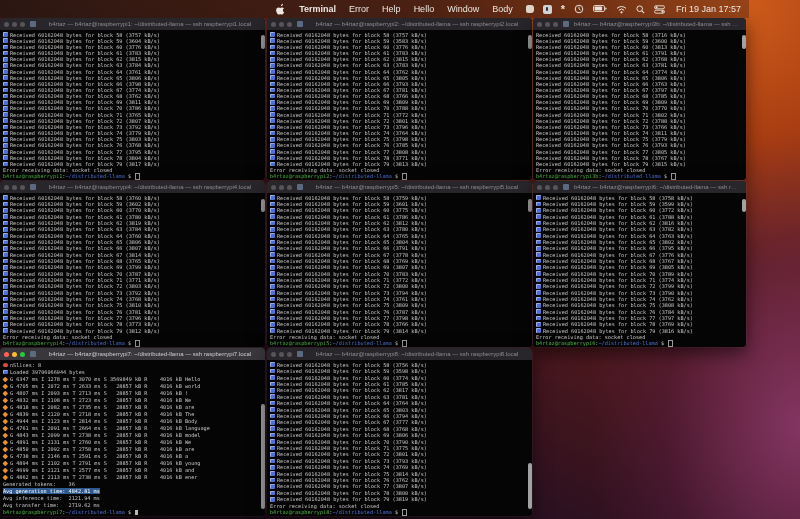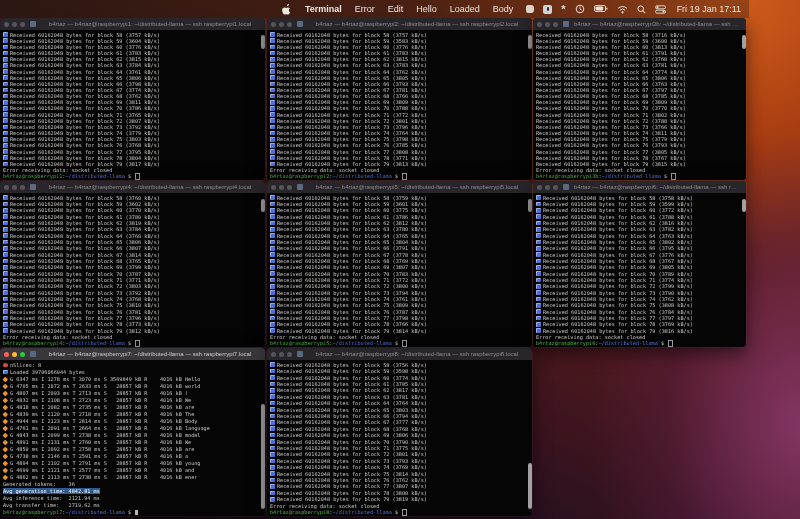--- a/index.html
+++ b/index.html
@@ -67,21 +67,21 @@
   <div id="wallpaper"></div>
 
   <div id="menubar">
     <div class="mb-left">
       <span class="apple">
         <svg width="10" height="12" viewBox="0 0 14 17">
           <path fill="#ece6e0" d="M11.6 12.6c-.3.7-.6 1.3-1 1.9-.6.9-1.3 1.9-2.3 1.9-.9 0-1.2-.6-2.3-.6s-1.4.6-2.3.6c-1 0-1.7-1-2.3-1.9C.1 12.5-.5 9.8.8 7.9c.6-.9 1.7-1.5 2.8-1.5 1 0 1.7.6 2.5.6.8 0 1.3-.6 2.5-.6.9 0 1.9.5 2.6 1.4-2.3 1.2-1.9 4.5.4 5.4zM9 3.6c.5-.6.9-1.5.8-2.4-.8.1-1.7.5-2.2 1.2-.5.5-.9 1.4-.8 2.3.9 0 1.7-.5 2.2-1.1z"></path>
         </svg>
       </span>
       <span class="menu-item mb-app">Terminal</span>
-      <span id="menus"><span class="menu-item" style="margin-right: 13px;">Error</span><span class="menu-item" style="margin-right: 13px;">Edit</span><span class="menu-item" style="margin-right: 13px;">Hello</span><span class="menu-item" style="margin-right: 13px;">Loaded</span><span class="menu-item" style="margin-right: 13px;">Body</span></span>
+      <span id="menus"><span class="menu-item" style="margin-right: 13px;">Error</span><span class="menu-item" style="margin-right: 13px;">Help</span><span class="menu-item" style="margin-right: 13px;">Hello</span><span class="menu-item" style="margin-right: 13px;">Window</span><span class="menu-item" style="margin-right: 13px;">Body</span></span>
     </div>
     <div class="mb-right">
       <span id="statusicons" style="display: inline-flex; gap: 9px; align-items: center;">
           <span class="si si-hand">
             <span class="blob"></span>
           </span>
           <span class="si si-password">
             <span class="sq"></span>
           </span>
           <span class="si si-asterisk">*</span>
@@ -113,21 +113,21 @@
           </span>
           <span class="si si-control-center">
             <svg width="11" height="9" viewBox="0 0 11 9">
               <rect x="0.5" y="0.8" width="10" height="3" rx="1.5" fill="none" stroke="#e8e2da" stroke-width="0.9"></rect>
               <circle cx="2.5" cy="2.3" r="1.1" fill="#e8e2da"></circle>
               <rect x="0.5" y="5.2" width="10" height="3" rx="1.5" fill="none" stroke="#e8e2da" stroke-width="0.9"></rect>
               <circle cx="8.5" cy="6.7" r="1.1" fill="#e8e2da"></circle>
             </svg>
           </span>
         </span>
-      <span class="mb-clock">Fri 19 Jan 17:11</span>
+      <span class="mb-clock">Fri 19 Jan 17:57</span>
     </div>
   </div>
 
   <div id="windows-layer">
       <div class="window" style="left: 0px; top: 18px; width: 265px; height: 162px;">
         <div class="titlebar">
           <span class="dot r"></span>
           <span class="dot y"></span>
           <span class="dot g"></span>
           <span class="proxy"></span>

